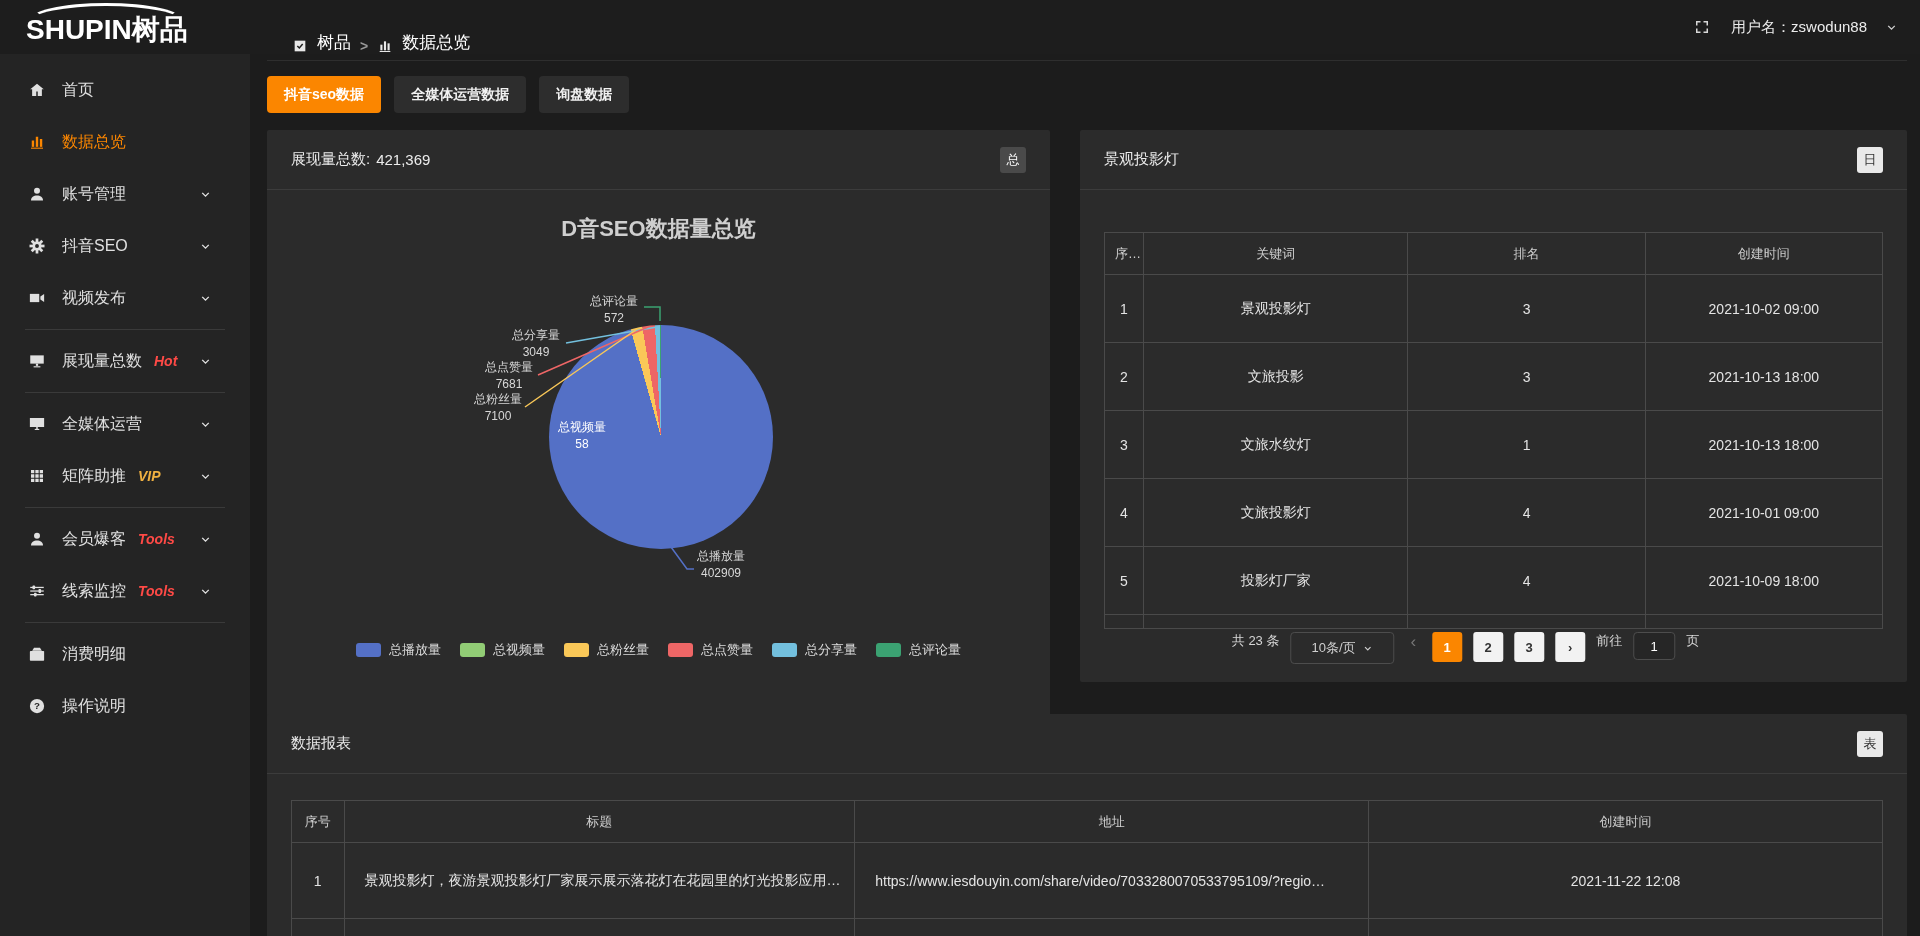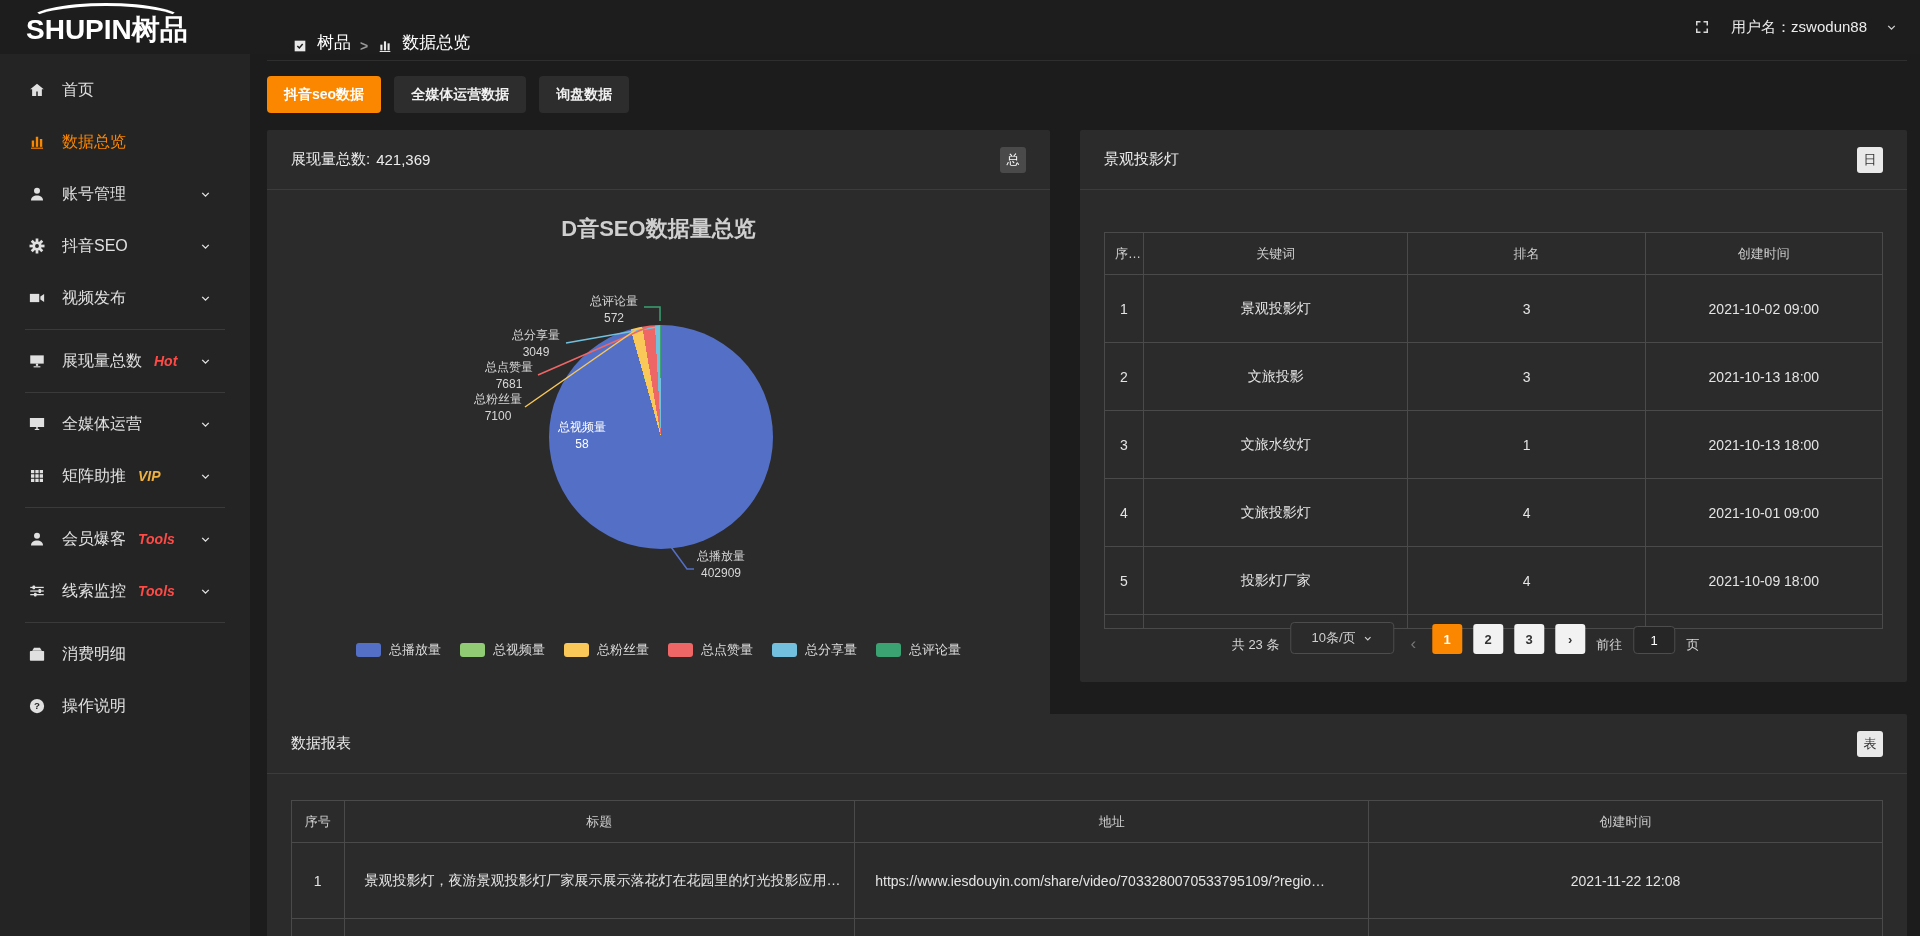--- a/index.html
+++ b/index.html
@@ -75,21 +75,21 @@
   .data-table th{height:41px;font-weight:normal;font-size:13px;color:#cfcfcf;text-align:center}
   .data-table td{height:67px;font-size:14px;color:#e4e4e4;text-align:center}
   .report-table{margin-top:26px}
   .report-table td{height:75px}
   .cell-left{text-align:left !important;padding-left:20px !important}
   .link{color:#ff7919;cursor:pointer}
   tr.stub td{height:13px;padding:0}
   .report-table tr.stub td{height:26px}
 
   
-  .pagination{position:absolute;bottom:28px;left:50%;transform:translateX(-56%);display:flex;align-items:flex-end;gap:11px;
+  .pagination{position:absolute;bottom:18px;left:50%;transform:translateX(-56%);display:flex;align-items:flex-start;gap:11px;
     font-size:13px;color:#d6d6d6;white-space:nowrap}
   .pg-select{display:flex;align-items:center;justify-content:center;gap:7px;width:102px;height:30px;background:#2b2b2b;
     border:1px solid #4d4d4d;border-radius:4px;cursor:pointer;color:#cfcfcf}
   .pg-select .icon svg{width:11px;height:11px}
   .pg-prev{color:#777;font-size:17px;padding:0 5px;cursor:default;background:none;border:none}
   .pg-btn{min-width:30px;height:30px;border-radius:3px;background:#f2f2f2;color:#333;font-weight:bold;font-size:13px;
     border:none;cursor:pointer;font-family:inherit}
   .pg-btn.active{background:#fb8600;color:#fff}
   .pg-input{width:42px;height:28px;background:#262626;border:1px solid #4d4d4d;border-radius:4px;color:#fff;
     text-align:center;font-size:13px;font-family:inherit;box-sizing:border-box}

